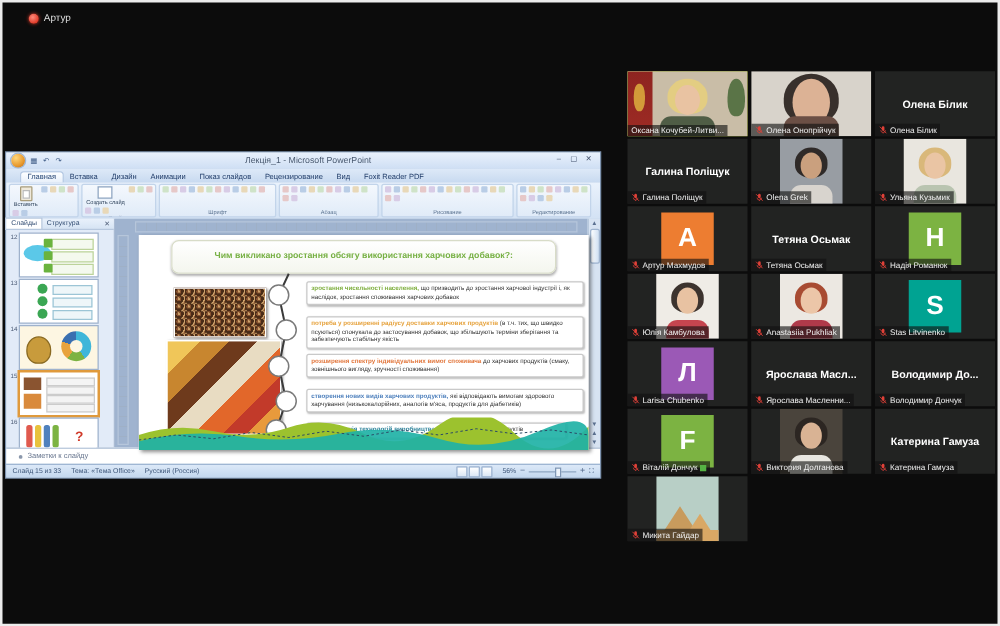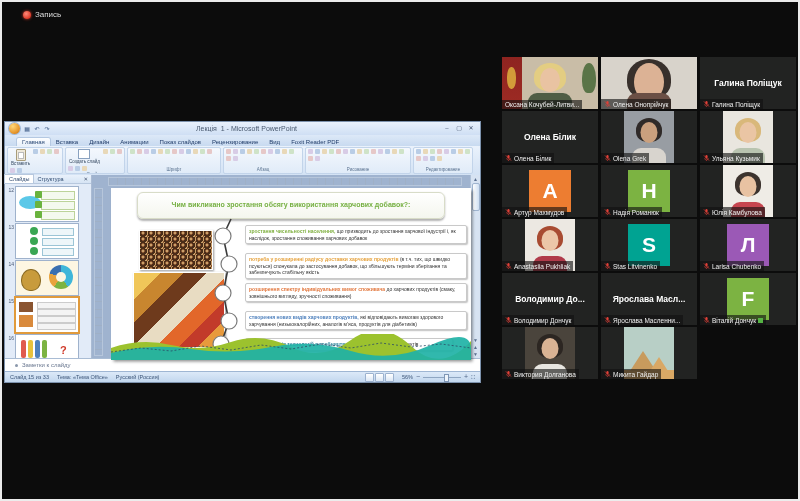--- a/index.html
+++ b/index.html
@@ -117,21 +117,21 @@
   .sthumb{position:absolute;left:55%;top:-2.5px;width:3px;height:6px;background:#eef4fb;border:1px solid #7e96b5;}
   .szsign{font-size:7px;line-height:6px;color:#53688a;}
 </style>
 </head>
 <body>
 
 <div class="canvas">
 
   <div class="rec">
     <span class="rec-dot"></span>
-    <span>Запись</span>
+    <span>Артур</span>
   </div>
 
   <div class="ppt">
     <div class="tbar">
       <span class="orb"></span>
       <span class="qat">
         <span class="qic">▦</span>
         <span class="qic">↶</span>
         <span class="qic">↷</span>
       </span>
@@ -419,41 +419,41 @@
           <svg class="mic" viewBox="0 0 12 12" width="7" height="8">
             <rect x="4.2" y="1" width="3.6" height="6" rx="1.8" fill="#e04038"></rect>
             <path d="M2.8 6.2a3.2 3.2 0 0 0 6.4 0" fill="none" stroke="#e04038" stroke-width="1"></path>
             <line x1="6" y1="9.4" x2="6" y2="10.8" stroke="#e04038" stroke-width="1"></line>
             <line x1="1.5" y1="1.5" x2="10.5" y2="10.5" stroke="#e04038" stroke-width="1.2"></line>
           </svg>
           <span class="lname">Олена Онопрійчук</span>
         </div>
       </div>
       <div class="tile">
+        <div class="cname">Олена Білик</div>
+        <div class="label">
+          <svg class="mic" viewBox="0 0 12 12" width="7" height="8">
+            <rect x="4.2" y="1" width="3.6" height="6" rx="1.8" fill="#e04038"></rect>
+            <path d="M2.8 6.2a3.2 3.2 0 0 0 6.4 0" fill="none" stroke="#e04038" stroke-width="1"></path>
+            <line x1="6" y1="9.4" x2="6" y2="10.8" stroke="#e04038" stroke-width="1"></line>
+            <line x1="1.5" y1="1.5" x2="10.5" y2="10.5" stroke="#e04038" stroke-width="1.2"></line>
+          </svg>
+          <span class="lname">Олена Білик</span>
+        </div>
+      </div>
+      <div class="tile">
         <div class="cname">Галина Поліщук</div>
         <div class="label">
           <svg class="mic" viewBox="0 0 12 12" width="7" height="8">
             <rect x="4.2" y="1" width="3.6" height="6" rx="1.8" fill="#e04038"></rect>
             <path d="M2.8 6.2a3.2 3.2 0 0 0 6.4 0" fill="none" stroke="#e04038" stroke-width="1"></path>
             <line x1="6" y1="9.4" x2="6" y2="10.8" stroke="#e04038" stroke-width="1"></line>
             <line x1="1.5" y1="1.5" x2="10.5" y2="10.5" stroke="#e04038" stroke-width="1.2"></line>
           </svg>
           <span class="lname">Галина Поліщук</span>
-        </div>
-      </div>
-      <div class="tile">
-        <div class="cname">Олена Білик</div>
-        <div class="label">
-          <svg class="mic" viewBox="0 0 12 12" width="7" height="8">
-            <rect x="4.2" y="1" width="3.6" height="6" rx="1.8" fill="#e04038"></rect>
-            <path d="M2.8 6.2a3.2 3.2 0 0 0 6.4 0" fill="none" stroke="#e04038" stroke-width="1"></path>
-            <line x1="6" y1="9.4" x2="6" y2="10.8" stroke="#e04038" stroke-width="1"></line>
-            <line x1="1.5" y1="1.5" x2="10.5" y2="10.5" stroke="#e04038" stroke-width="1.2"></line>
-          </svg>
-          <span class="lname">Олена Білик</span>
         </div>
       </div>
       <div class="tile">
         <div class="part" style="background: rgb(152, 157, 163);">
           <div class="p-hair" style="background: rgb(47, 42, 40);"></div>
           <div class="p-face" style="background: rgb(202, 160, 126);"></div>
           <div class="p-body" style="background: rgb(216, 212, 206);"></div>
         </div>
         <div class="label">
           <svg class="mic" viewBox="0 0 12 12" width="7" height="8">
@@ -487,20 +487,32 @@
           <svg class="mic" viewBox="0 0 12 12" width="7" height="8">
             <rect x="4.2" y="1" width="3.6" height="6" rx="1.8" fill="#e04038"></rect>
             <path d="M2.8 6.2a3.2 3.2 0 0 0 6.4 0" fill="none" stroke="#e04038" stroke-width="1"></path>
             <line x1="6" y1="9.4" x2="6" y2="10.8" stroke="#e04038" stroke-width="1"></line>
             <line x1="1.5" y1="1.5" x2="10.5" y2="10.5" stroke="#e04038" stroke-width="1.2"></line>
           </svg>
           <span class="lname">Артур Махмудов</span>
         </div>
       </div>
       <div class="tile">
+        <div class="cname">Тетяна Осьмак</div>
+        <div class="label">
+          <svg class="mic" viewBox="0 0 12 12" width="7" height="8">
+            <rect x="4.2" y="1" width="3.6" height="6" rx="1.8" fill="#e04038"></rect>
+            <path d="M2.8 6.2a3.2 3.2 0 0 0 6.4 0" fill="none" stroke="#e04038" stroke-width="1"></path>
+            <line x1="6" y1="9.4" x2="6" y2="10.8" stroke="#e04038" stroke-width="1"></line>
+            <line x1="1.5" y1="1.5" x2="10.5" y2="10.5" stroke="#e04038" stroke-width="1.2"></line>
+          </svg>
+          <span class="lname">Тетяна Осьмак</span>
+        </div>
+      </div>
+      <div class="tile">
         <div class="lavatar" style="background: rgb(124, 179, 66);">Н</div>
         <div class="label">
           <svg class="mic" viewBox="0 0 12 12" width="7" height="8">
             <rect x="4.2" y="1" width="3.6" height="6" rx="1.8" fill="#e04038"></rect>
             <path d="M2.8 6.2a3.2 3.2 0 0 0 6.4 0" fill="none" stroke="#e04038" stroke-width="1"></path>
             <line x1="6" y1="9.4" x2="6" y2="10.8" stroke="#e04038" stroke-width="1"></line>
             <line x1="1.5" y1="1.5" x2="10.5" y2="10.5" stroke="#e04038" stroke-width="1.2"></line>
           </svg>
           <span class="lname">Надія Романюк</span>
         </div>
@@ -555,41 +567,41 @@
           <svg class="mic" viewBox="0 0 12 12" width="7" height="8">
             <rect x="4.2" y="1" width="3.6" height="6" rx="1.8" fill="#e04038"></rect>
             <path d="M2.8 6.2a3.2 3.2 0 0 0 6.4 0" fill="none" stroke="#e04038" stroke-width="1"></path>
             <line x1="6" y1="9.4" x2="6" y2="10.8" stroke="#e04038" stroke-width="1"></line>
             <line x1="1.5" y1="1.5" x2="10.5" y2="10.5" stroke="#e04038" stroke-width="1.2"></line>
           </svg>
           <span class="lname">Larisa Chubenko</span>
         </div>
       </div>
       <div class="tile">
+        <div class="cname">Ярослава Масл...</div>
+        <div class="label">
+          <svg class="mic" viewBox="0 0 12 12" width="7" height="8">
+            <rect x="4.2" y="1" width="3.6" height="6" rx="1.8" fill="#e04038"></rect>
+            <path d="M2.8 6.2a3.2 3.2 0 0 0 6.4 0" fill="none" stroke="#e04038" stroke-width="1"></path>
+            <line x1="6" y1="9.4" x2="6" y2="10.8" stroke="#e04038" stroke-width="1"></line>
+            <line x1="1.5" y1="1.5" x2="10.5" y2="10.5" stroke="#e04038" stroke-width="1.2"></line>
+          </svg>
+          <span class="lname">Ярослава Масленни...</span>
+        </div>
+      </div>
+      <div class="tile">
         <div class="cname">Володимир До...</div>
         <div class="label">
           <svg class="mic" viewBox="0 0 12 12" width="7" height="8">
             <rect x="4.2" y="1" width="3.6" height="6" rx="1.8" fill="#e04038"></rect>
             <path d="M2.8 6.2a3.2 3.2 0 0 0 6.4 0" fill="none" stroke="#e04038" stroke-width="1"></path>
             <line x1="6" y1="9.4" x2="6" y2="10.8" stroke="#e04038" stroke-width="1"></line>
             <line x1="1.5" y1="1.5" x2="10.5" y2="10.5" stroke="#e04038" stroke-width="1.2"></line>
           </svg>
           <span class="lname">Володимир Дончук</span>
-        </div>
-      </div>
-      <div class="tile">
-        <div class="cname">Ярослава Масл...</div>
-        <div class="label">
-          <svg class="mic" viewBox="0 0 12 12" width="7" height="8">
-            <rect x="4.2" y="1" width="3.6" height="6" rx="1.8" fill="#e04038"></rect>
-            <path d="M2.8 6.2a3.2 3.2 0 0 0 6.4 0" fill="none" stroke="#e04038" stroke-width="1"></path>
-            <line x1="6" y1="9.4" x2="6" y2="10.8" stroke="#e04038" stroke-width="1"></line>
-            <line x1="1.5" y1="1.5" x2="10.5" y2="10.5" stroke="#e04038" stroke-width="1.2"></line>
-          </svg>
-          <span class="lname">Ярослава Масленни...</span>
         </div>
       </div>
       <div class="tile">
         <div class="lavatar" style="background: rgb(124, 179, 66);">F</div>
         <div class="label">
           <svg class="mic" viewBox="0 0 12 12" width="7" height="8">
             <rect x="4.2" y="1" width="3.6" height="6" rx="1.8" fill="#e04038"></rect>
             <path d="M2.8 6.2a3.2 3.2 0 0 0 6.4 0" fill="none" stroke="#e04038" stroke-width="1"></path>
             <line x1="6" y1="9.4" x2="6" y2="10.8" stroke="#e04038" stroke-width="1"></line>
             <line x1="1.5" y1="1.5" x2="10.5" y2="10.5" stroke="#e04038" stroke-width="1.2"></line>
@@ -605,20 +617,32 @@
           <div class="p-body" style="background: rgb(232, 230, 224);"></div>
         </div>
         <div class="label">
           <svg class="mic" viewBox="0 0 12 12" width="7" height="8">
             <rect x="4.2" y="1" width="3.6" height="6" rx="1.8" fill="#e04038"></rect>
             <path d="M2.8 6.2a3.2 3.2 0 0 0 6.4 0" fill="none" stroke="#e04038" stroke-width="1"></path>
             <line x1="6" y1="9.4" x2="6" y2="10.8" stroke="#e04038" stroke-width="1"></line>
             <line x1="1.5" y1="1.5" x2="10.5" y2="10.5" stroke="#e04038" stroke-width="1.2"></line>
           </svg>
           <span class="lname">Виктория Долганова</span>
+        </div>
+      </div>
+      <div class="tile">
+        <div class="cname">Катерина Гамуза</div>
+        <div class="label">
+          <svg class="mic" viewBox="0 0 12 12" width="7" height="8">
+            <rect x="4.2" y="1" width="3.6" height="6" rx="1.8" fill="#e04038"></rect>
+            <path d="M2.8 6.2a3.2 3.2 0 0 0 6.4 0" fill="none" stroke="#e04038" stroke-width="1"></path>
+            <line x1="6" y1="9.4" x2="6" y2="10.8" stroke="#e04038" stroke-width="1"></line>
+            <line x1="1.5" y1="1.5" x2="10.5" y2="10.5" stroke="#e04038" stroke-width="1.2"></line>
+          </svg>
+          <span class="lname">Катерина Гамуза</span>
         </div>
       </div>
       <div class="tile">
         <div class="part">
           <div class="sky" style="background: rgb(184, 207, 198);"></div>
           <div class="sand" style="background: rgb(217, 168, 101);"></div>
           <div class="pyr" style="left: 6px; bottom: 8px; border-left-width: 13px; border-right-width: 13px; border-bottom: 20px solid rgb(217, 168, 101); filter: brightness(0.92);"></div>
           <div class="pyr" style="right: 6px; bottom: 8px; border-left-width: 9px; border-right-width: 9px; border-bottom: 14px solid rgb(217, 168, 101);"></div>
         </div>
         <div class="label">

